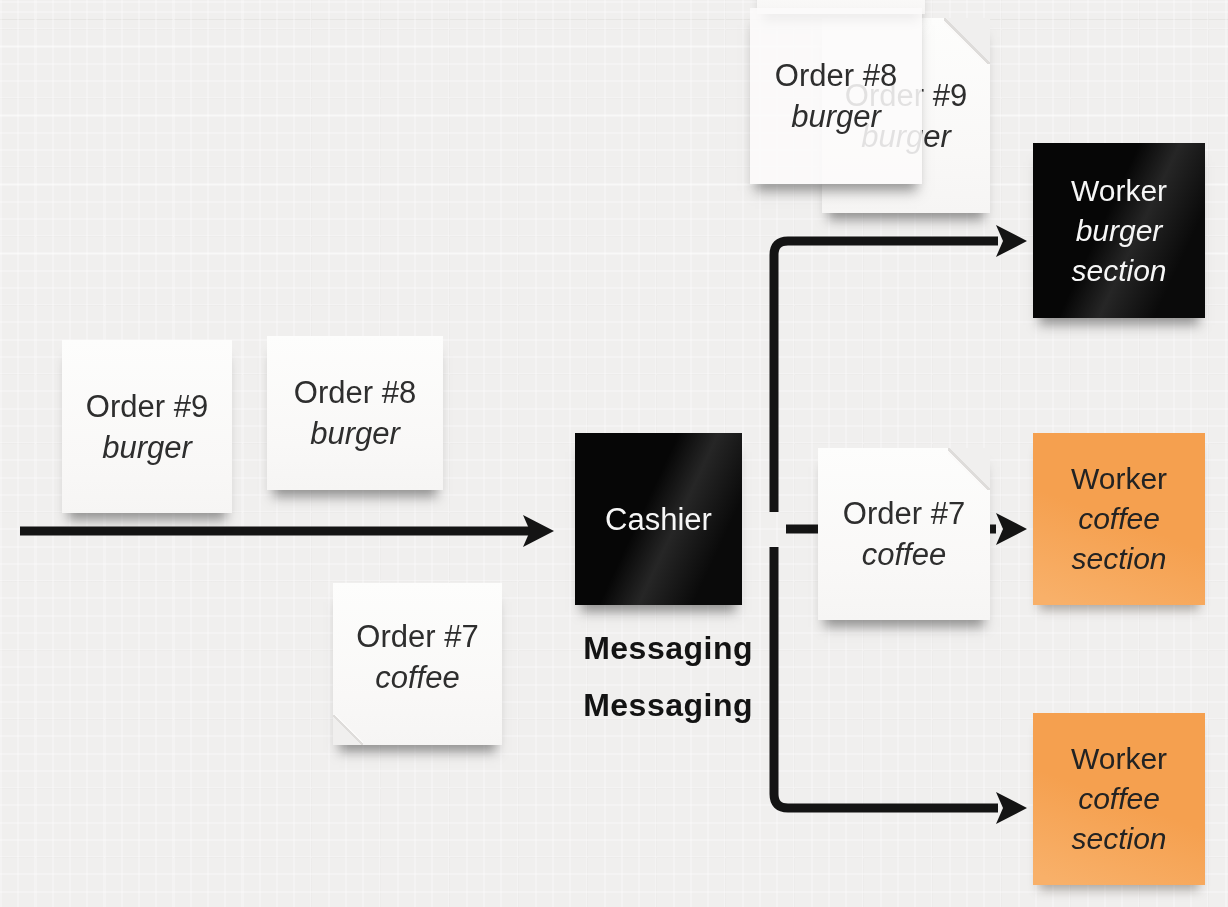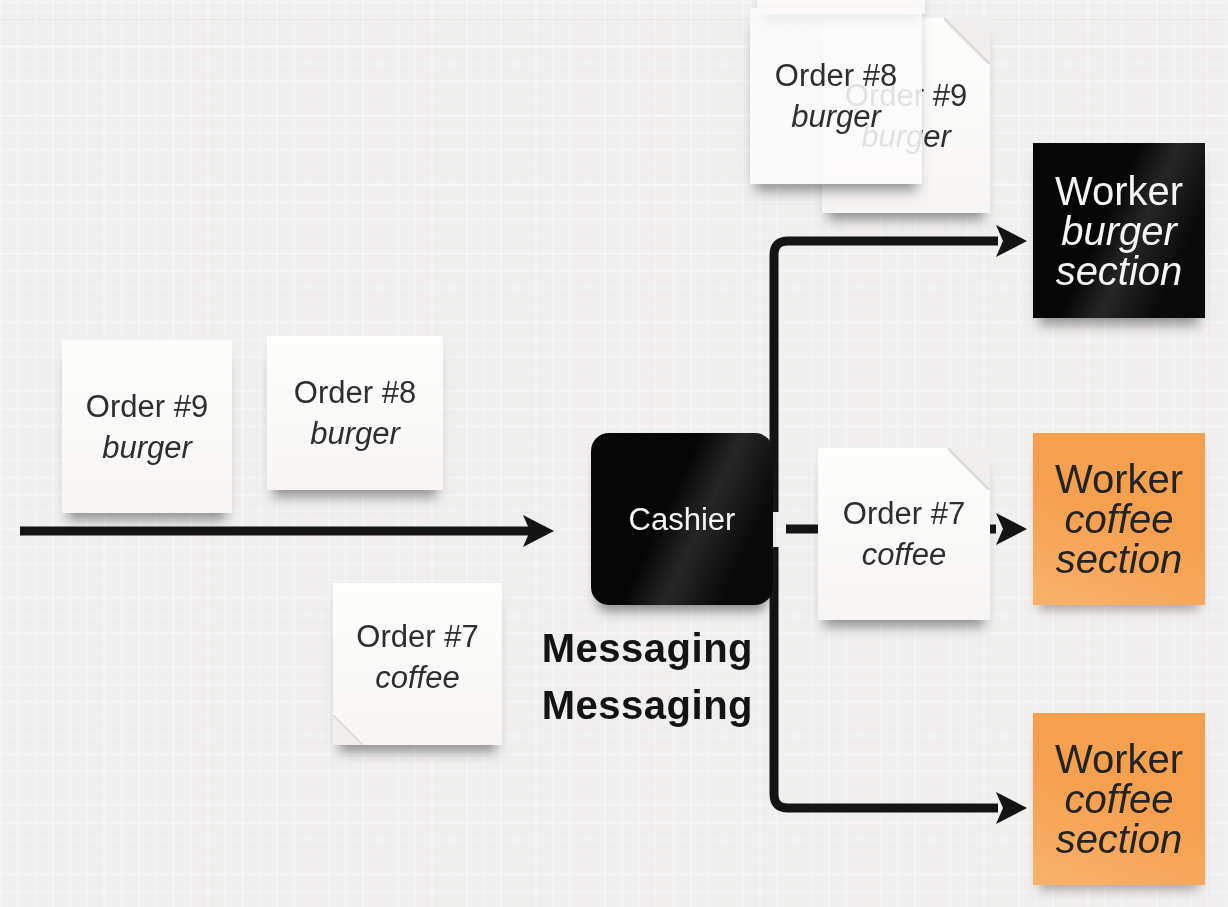--- a/index.html
+++ b/index.html
@@ -48,21 +48,21 @@
   .black {
     background: linear-gradient(115deg, #060606 42%, #262626 58%, #0a0a0a 80%);
     color: #f6f6f6;
     box-shadow: 0 13px 11px -6px rgba(55,55,55,0.5);
   }
   .orange {
     background: linear-gradient(200deg, #f5a04f 50%, #f8b069 95%);
     color: #232323;
     box-shadow: 0 11px 10px -6px rgba(70,60,50,0.4);
   }
-  .worker { font-size: 40px; line-height: 40px; }
+  .worker { font-size: 30px; line-height: 40px; }
 
   
   .fold-tr::after {
     content: ""; position: absolute; top: 0; right: 0;
     width: 46px; height: 46px;
     background: linear-gradient(to top right,
       rgba(0,0,0,0) 0 44%, #fbfaf9 44% 47%, #dedcda 47% 52%, #f0efee 52% 100%);
   }
   .fold-tr-sm::after {
     content: ""; position: absolute; top: 0; right: 0;
@@ -77,30 +77,30 @@
       rgba(0,0,0,0) 0 44%, #fbfaf9 44% 47%, #dedcda 47% 52%, #f0efee 52% 100%);
   }
 
   
   .n-strip-top      { left: 757px; top: -26px; width: 168px; height: 40px; z-index: 4; }
   .n-order9-top     { left: 822px; top: 18px;  width: 168px; height: 195px; z-index: 3; }
   .n-order8-top     { left: 750px; top: 8px;   width: 172px; height: 176px; z-index: 5; }
   .n-order9-left    { left: 62px;  top: 340px; width: 170px; height: 173px; }
   .n-order8-left    { left: 267px; top: 336px; width: 176px; height: 154px; }
   .n-order7-left    { left: 333px; top: 583px; width: 169px; height: 162px; padding-bottom: 14px; box-sizing: border-box; }
-  .n-cashier        { left: 591px; top: 433px; width: 182px; height: 172px; border-radius: 18px; }
+  .n-cashier        { left: 575px; top: 433px; width: 167px; height: 172px; }
   .n-order7-mid     { left: 818px; top: 448px; width: 172px; height: 172px; }
   .n-worker-burger  { left: 1033px; top: 143px; width: 172px; height: 175px; }
   .n-worker-coffee1 { left: 1033px; top: 433px; width: 172px; height: 172px; }
   .n-worker-coffee2 { left: 1033px; top: 713px; width: 172px; height: 172px; }
 
   .mp-label {
     position: absolute; left: 400px; top: 620px; width: 353px;
     text-align: right;
-    font-size: 40px; line-height: 57px; font-weight: 800;
+    font-size: 32px; line-height: 57px; font-weight: 800;
     color: #131313; z-index: 2;
     letter-spacing: 0.5px;
   }
   .mp-label .ln { display: block; }
 </style>
 </head>
 <body>
 
 <div class="board">
 

